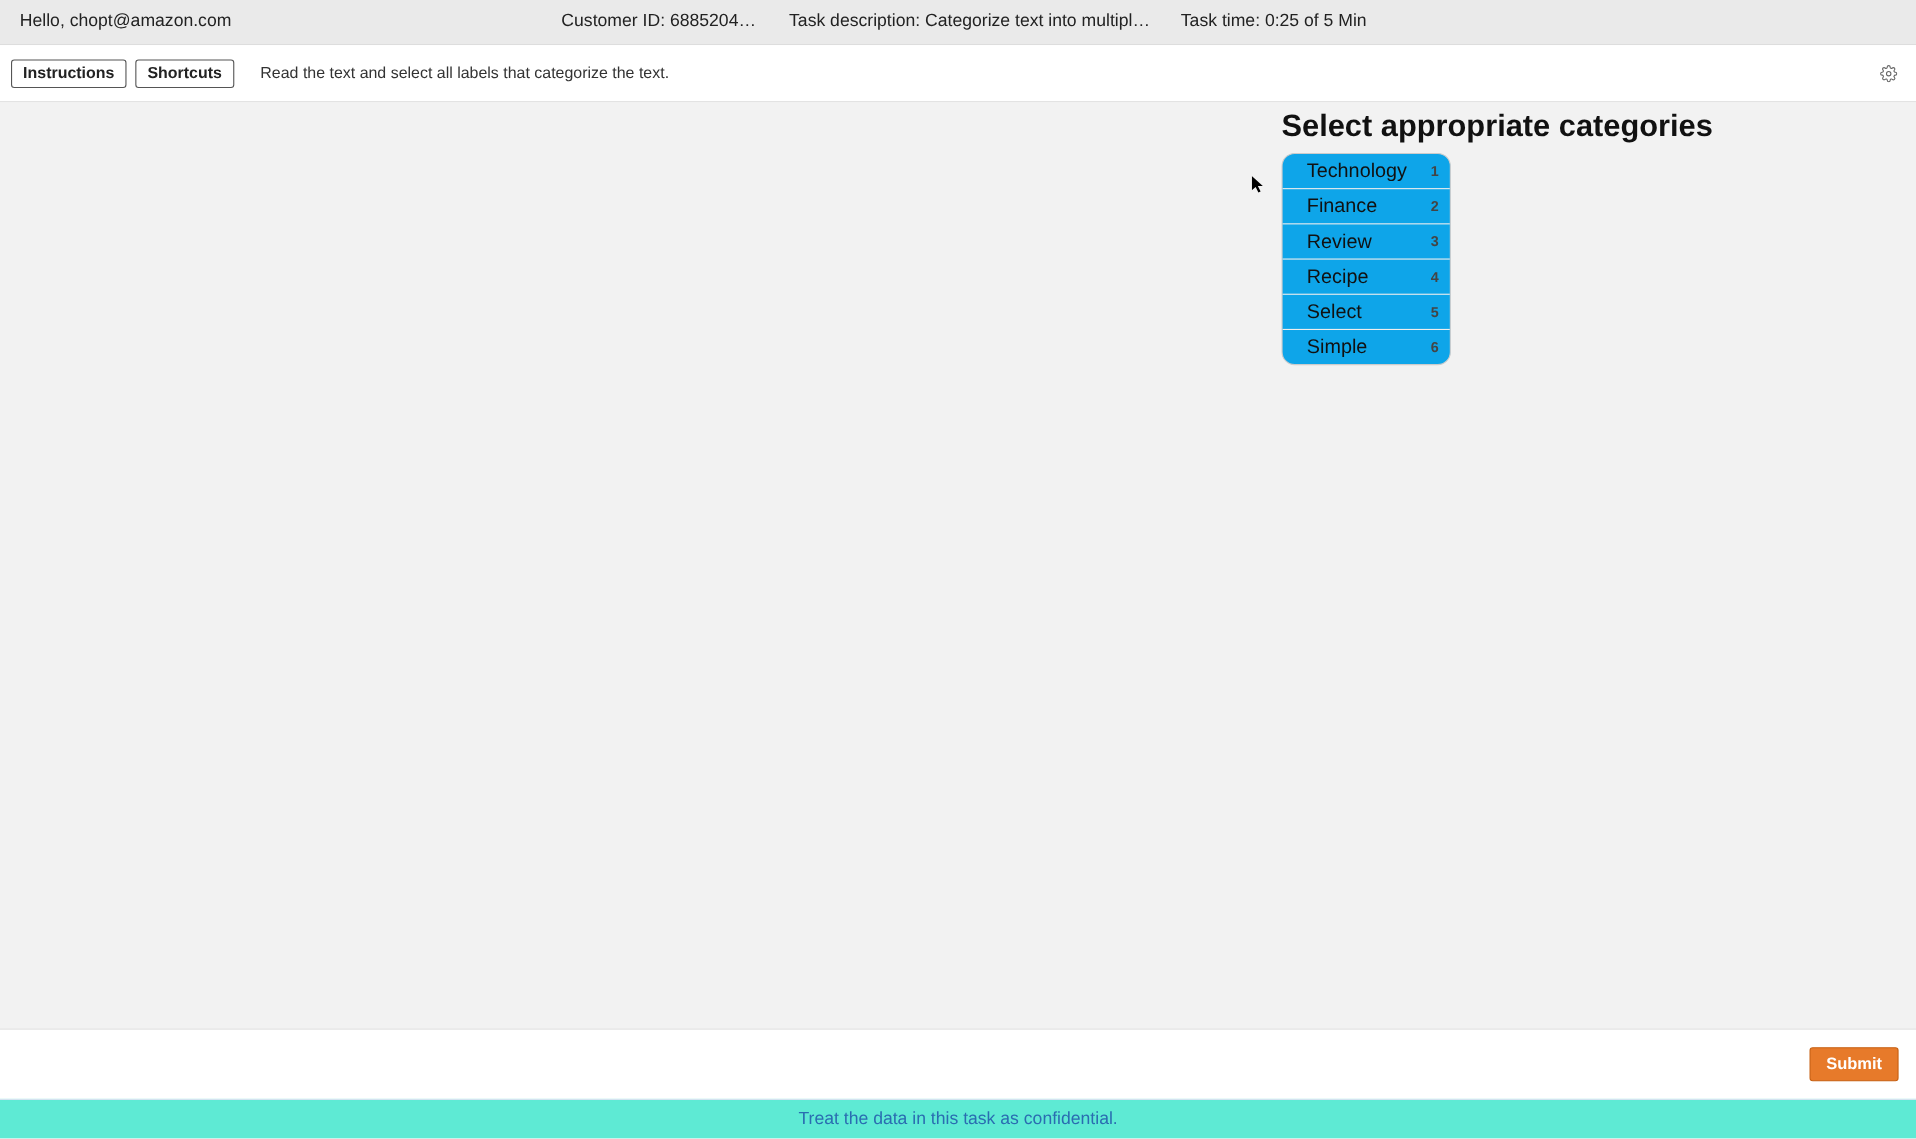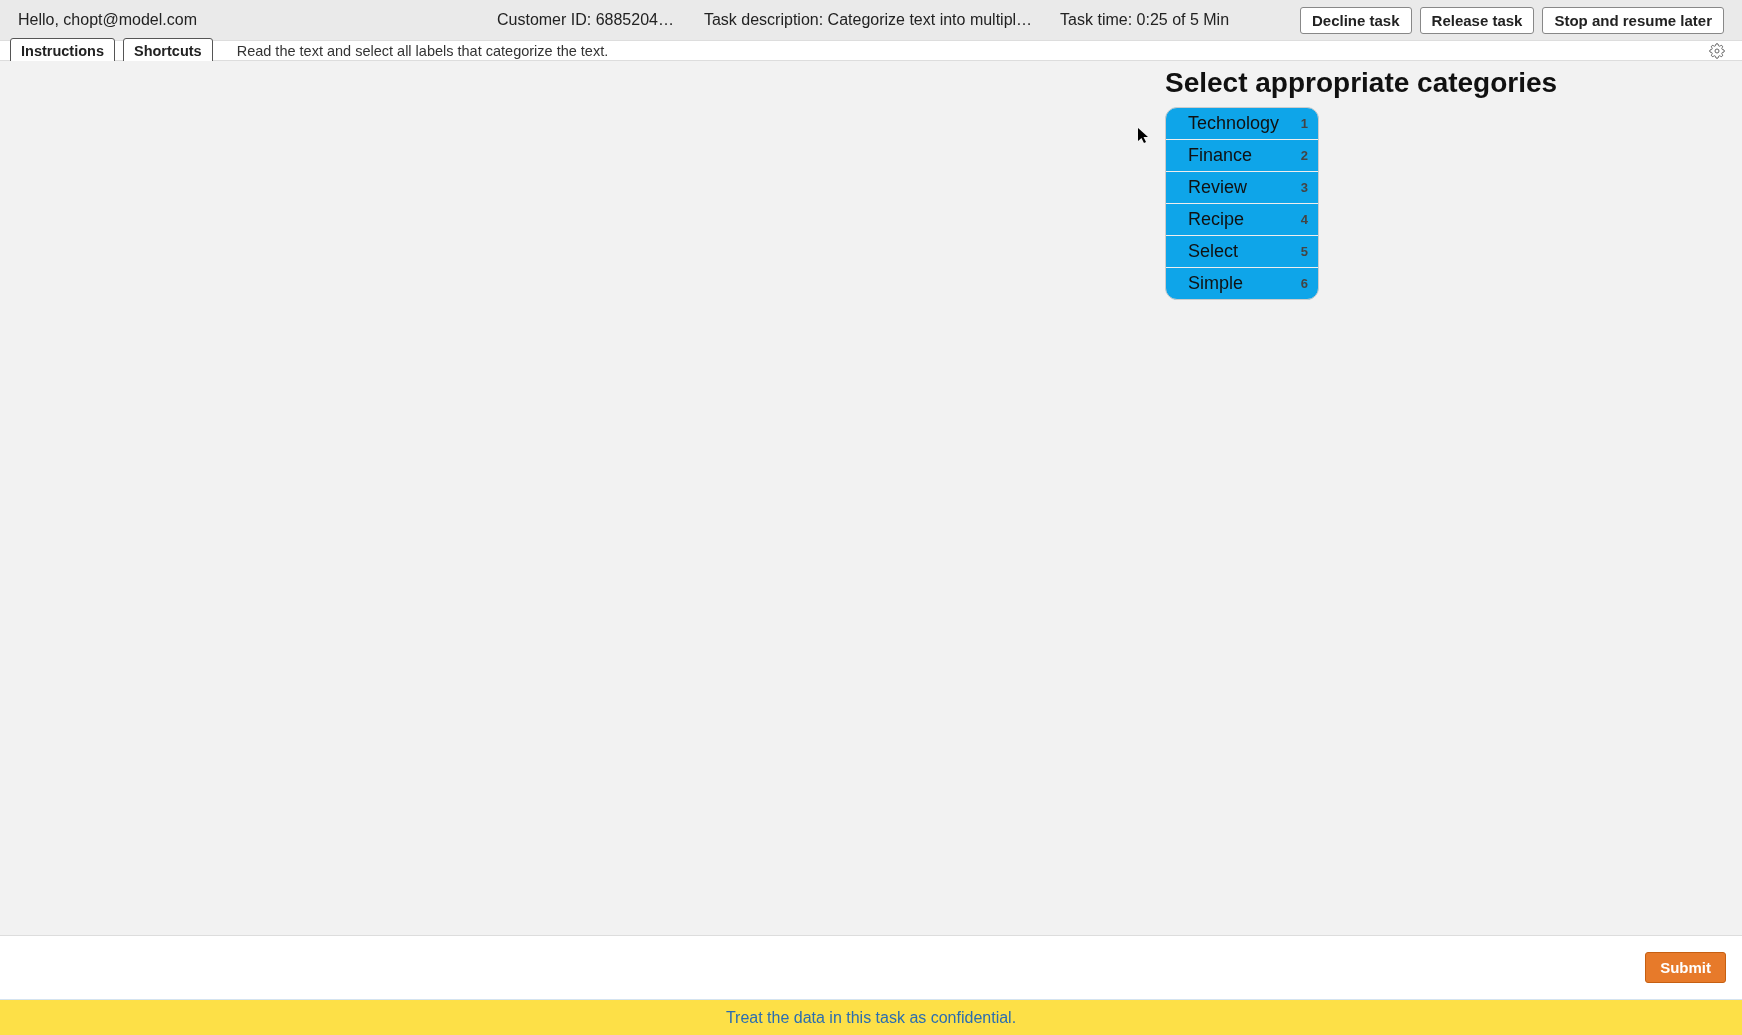--- a/index.html
+++ b/index.html
@@ -48,21 +48,21 @@
   border-radius: 3px;
   padding: 4px 11px;
   font-size: 15px;
   color: #222;
   cursor: pointer;
   font-weight: 600;
   font-family: inherit;
 }
 .toolbar {
   background: #fff;
-  height: 20px;
+  height: 52px;
   display: flex;
   align-items: center;
   padding: 0 10px;
   border-bottom: 1px solid #ddd;
   gap: 8px;
 }
 .tool-btn {
   background: #fff;
   border: 1px solid #555;
   border-radius: 3px;
@@ -190,43 +190,38 @@
   border-radius: 3px;
   cursor: pointer;
   font-family: inherit;
 }
 .confidential-bar {
   position: absolute;
   bottom: 0;
   left: 0;
   right: 0;
   height: 36px;
-  background: #fde047;
+  background: #5eead4;
   border-top: 1px solid #d4e3f0;
   display: flex;
   align-items: center;
   justify-content: center;
   font-size: 16px;
   color: #2a6db1;
   font-weight: 500;
 }
 </style>
 </head>
 <body>
 
 <div class="top-bar">
-  <span class="top-greeting">Hello, chopt@model.com</span>
+  <span class="top-greeting">Hello, chopt@amazon.com</span>
   <span class="top-customer">Customer ID: 6885204…</span>
   <span class="top-desc">Task description: Categorize text into multipl…</span>
   <span class="top-time">Task time: 0:25 of 5 Min</span>
-  <div class="top-actions">
-    <button class="btn-outline">Decline task</button>
-    <button class="btn-outline">Release task</button>
-    <button class="btn-outline">Stop and resume later</button>
-  </div>
 </div>
 
 <div class="toolbar">
   <button class="tool-btn">Instructions</button>
   <button class="tool-btn">Shortcuts</button>
   <span class="toolbar-text">Read the text and select all labels that categorize the text.</span>
   <span class="gear-icon">
     <svg viewBox="0 0 24 24">
         <circle cx="12" cy="12" r="3"></circle>
         <path d="M19.4 15a1.7 1.7 0 0 0 .34 1.87l.06.06a2 2 0 1 1-2.83 2.83l-.06-.06a1.7 1.7 0 0 0-1.87-.34 1.7 1.7 0 0 0-1 1.55V21a2 2 0 1 1-4 0v-.09a1.7 1.7 0 0 0-1-1.55 1.7 1.7 0 0 0-1.87.34l-.06.06a2 2 0 1 1-2.83-2.83l.06-.06a1.7 1.7 0 0 0 .34-1.87 1.7 1.7 0 0 0-1.55-1H3a2 2 0 1 1 0-4h.09a1.7 1.7 0 0 0 1.55-1 1.7 1.7 0 0 0-.34-1.87l-.06-.06a2 2 0 1 1 2.83-2.83l.06.06a1.7 1.7 0 0 0 1.87.34H9a1.7 1.7 0 0 0 1-1.55V3a2 2 0 1 1 4 0v.09a1.7 1.7 0 0 0 1 1.55 1.7 1.7 0 0 0 1.87-.34l.06-.06a2 2 0 1 1 2.83 2.83l-.06.06a1.7 1.7 0 0 0-.34 1.87V9a1.7 1.7 0 0 0 1.55 1H21a2 2 0 1 1 0 4h-.09a1.7 1.7 0 0 0-1.55 1z"></path>

